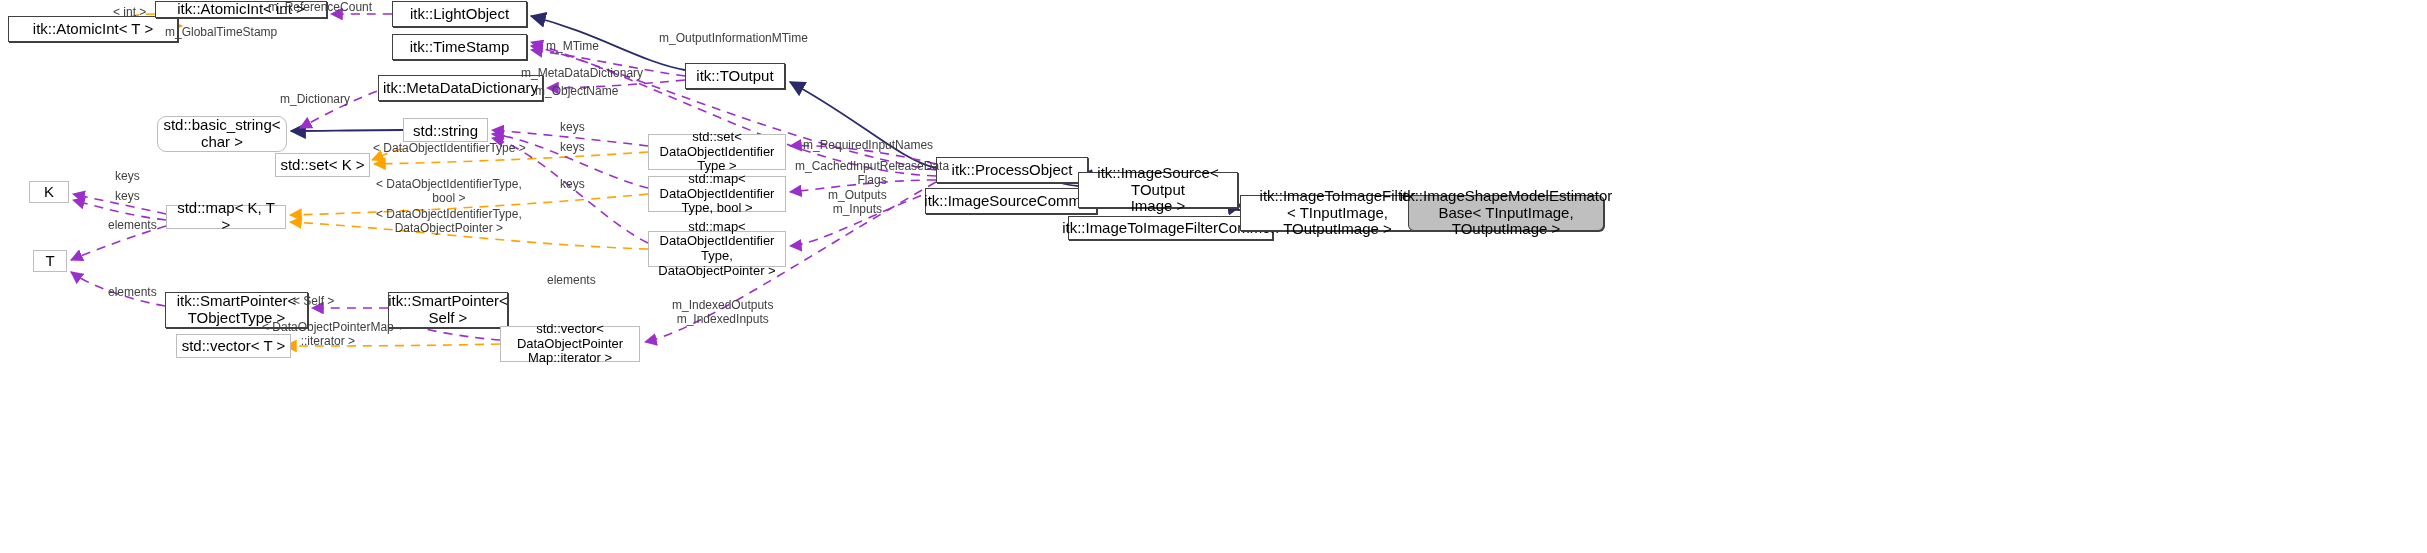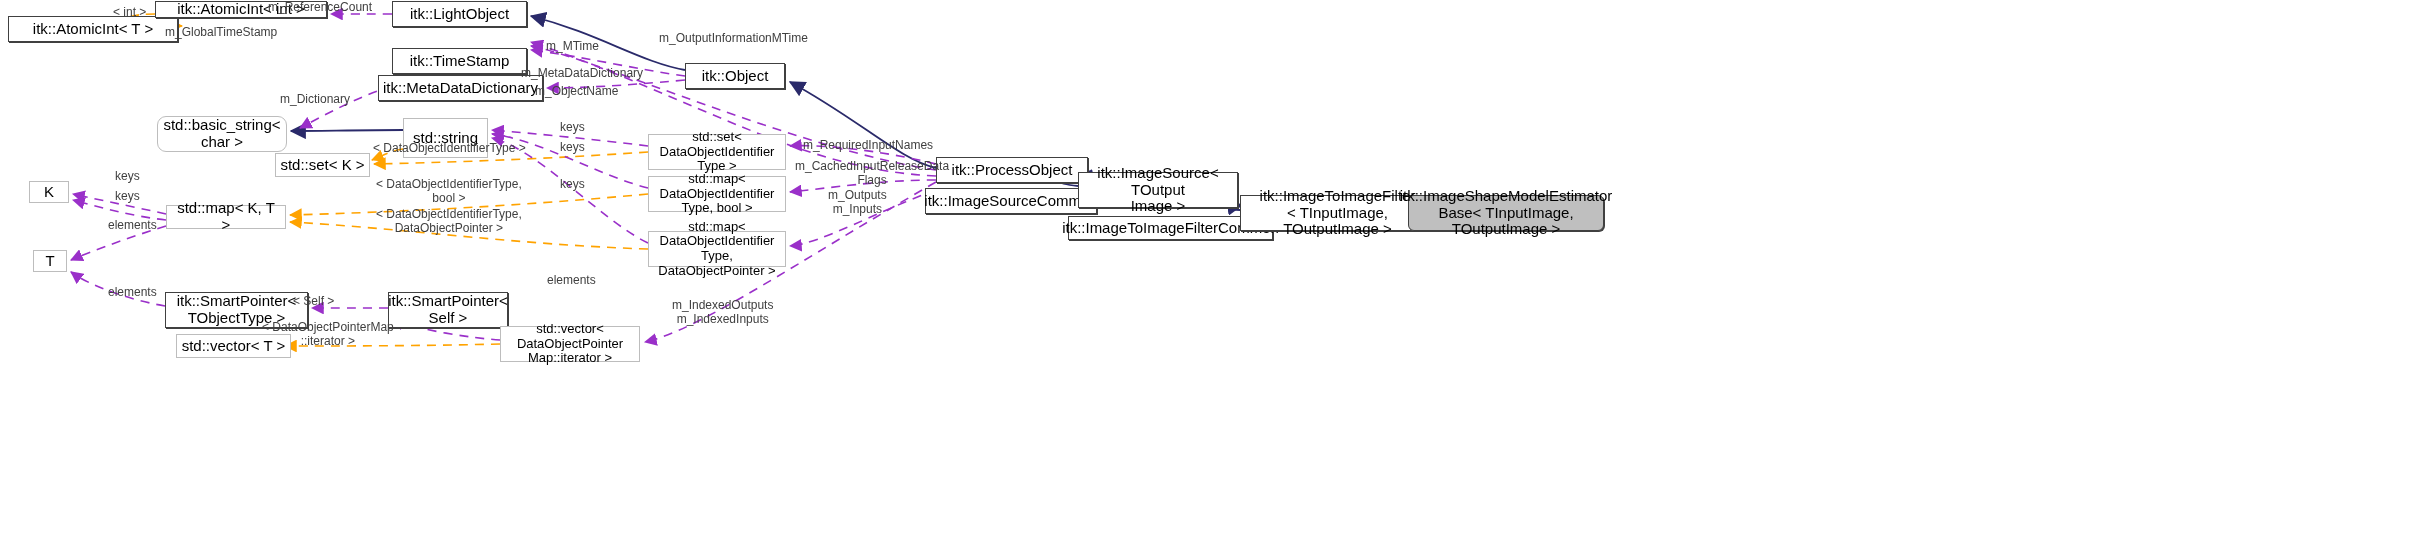--- a/index.html
+++ b/index.html
@@ -83,34 +83,34 @@
 
   <div class="node strong" style="left:8px;top:16px;width:170px;height:26px;">
     <span>itk::AtomicInt&lt; T &gt;</span>
   </div>
   <div class="node strong" style="left:155px;top:1px;width:172px;height:17px;">
     <span>itk::AtomicInt&lt; int &gt;</span>
   </div>
   <div class="node strong" style="left:392px;top:1px;width:135px;height:26px;">
     <span>itk::LightObject</span>
   </div>
-  <div class="node strong" style="left:392px;top:34px;width:135px;height:26px;margin-top:14px;">
+  <div class="node strong" style="left:392px;top:34px;width:135px;height:26px;">
     <span>itk::TimeStamp</span>
   </div>
   <div class="node strong" style="left:378px;top:75px;width:165px;height:26px;">
     <span>itk::MetaDataDictionary</span>
   </div>
   <div class="node strong" style="left:685px;top:63px;width:100px;height:26px;">
-    <span>itk::Object</span>
+    <span>itk::TOutput</span>
   </div>
   <div class="node plain" style="left:157px;top:116px;width:130px;height:36px;white-space:pre-line;border-radius:9px;">
     <span>std::basic_string&lt;
 char &gt;</span>
   </div>
-  <div class="node plain" style="left:403px;top:118px;width:85px;height:40px;">
+  <div class="node plain" style="left:403px;top:118px;width:85px;height:24px;align-items:flex-end;">
     <span>std::string</span>
   </div>
   <div class="node plain" style="left:275px;top:153px;width:95px;height:24px;">
     <span>std::set&lt; K &gt;</span>
   </div>
   <div class="node plain" style="left:29px;top:181px;width:40px;height:22px;">
     <span>K</span>
   </div>
   <div class="node plain" style="left:166px;top:205px;width:120px;height:24px;">
     <span>std::map&lt; K, T &gt;</span>

